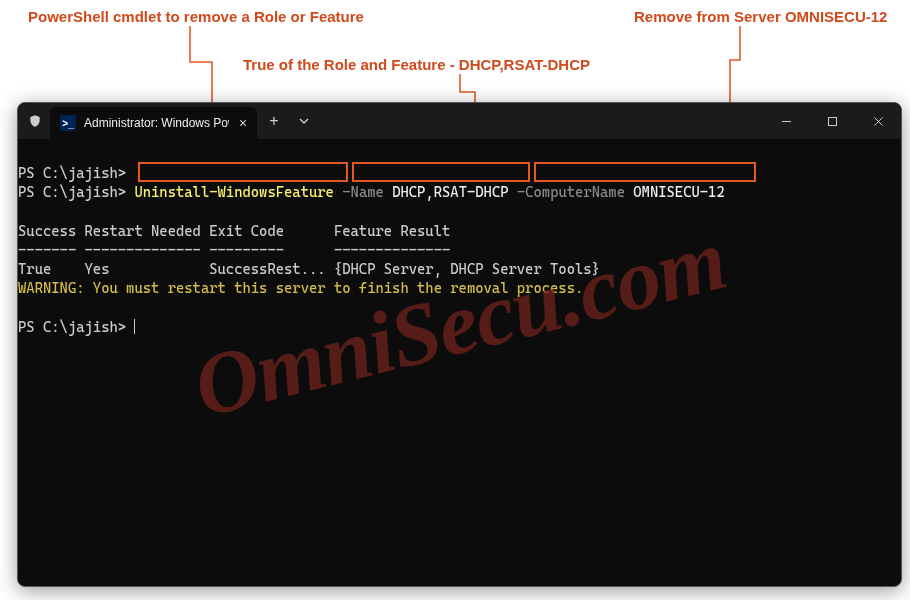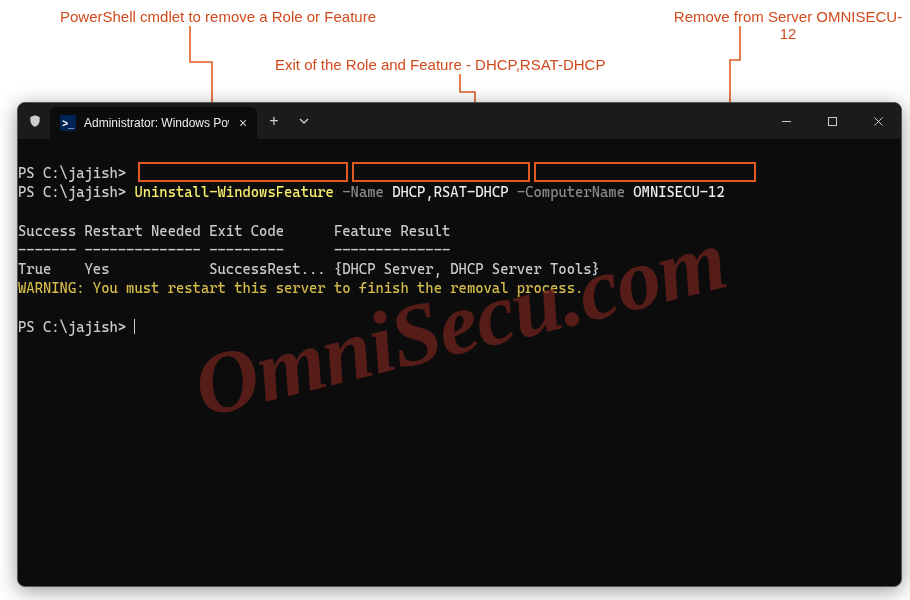--- a/index.html
+++ b/index.html
@@ -8,22 +8,21 @@
     height: 600px;
     background: #ffffff;
     font-family: "Segoe UI", Arial, sans-serif;
     position: relative;
     overflow: hidden;
   }
   .annotation {
     position: absolute;
     color: #d14a1c;
     font-size: 15px;
-    font-weight: 400;
-    margin-left: 32px;
+    font-weight: 700;
   }
   svg.callouts {
     position: absolute;
     top: 0; left: 0;
     width: 910px; height: 600px;
     pointer-events: none;
   }
   .terminal-window {
     position: absolute;
     left: 17px;
@@ -147,21 +146,21 @@
     display: inline-block;
     width: 1px; height: 15px;
     background: #ccc;
     vertical-align: -2px;
   }
 </style>
 </head>
 <body>
 
 <div class="annotation" style="left:28px; top:8px;">PowerShell cmdlet to remove a Role or Feature</div>
-<div class="annotation" style="left:243px; top:56px;">Exit of the Role and Feature - DHCP,RSAT-DHCP</div>
+<div class="annotation" style="left:243px; top:56px;">True of the Role and Feature - DHCP,RSAT-DHCP</div>
 <div class="annotation" style="left:634px; top:8px;text-align:center;">Remove from Server OMNISECU-12</div>
 
 <svg class="callouts">
   <g stroke="#e25a23" stroke-width="1.6" fill="none">
     <path d="M190 26 L190 62 L212 62 L212 162"></path>
     <path d="M460 74 L460 92 L475 92 L475 108 L540 162"></path>
     <path d="M740 26 L740 60 L730 60 L730 162"></path>
   </g>
 </svg>
 

